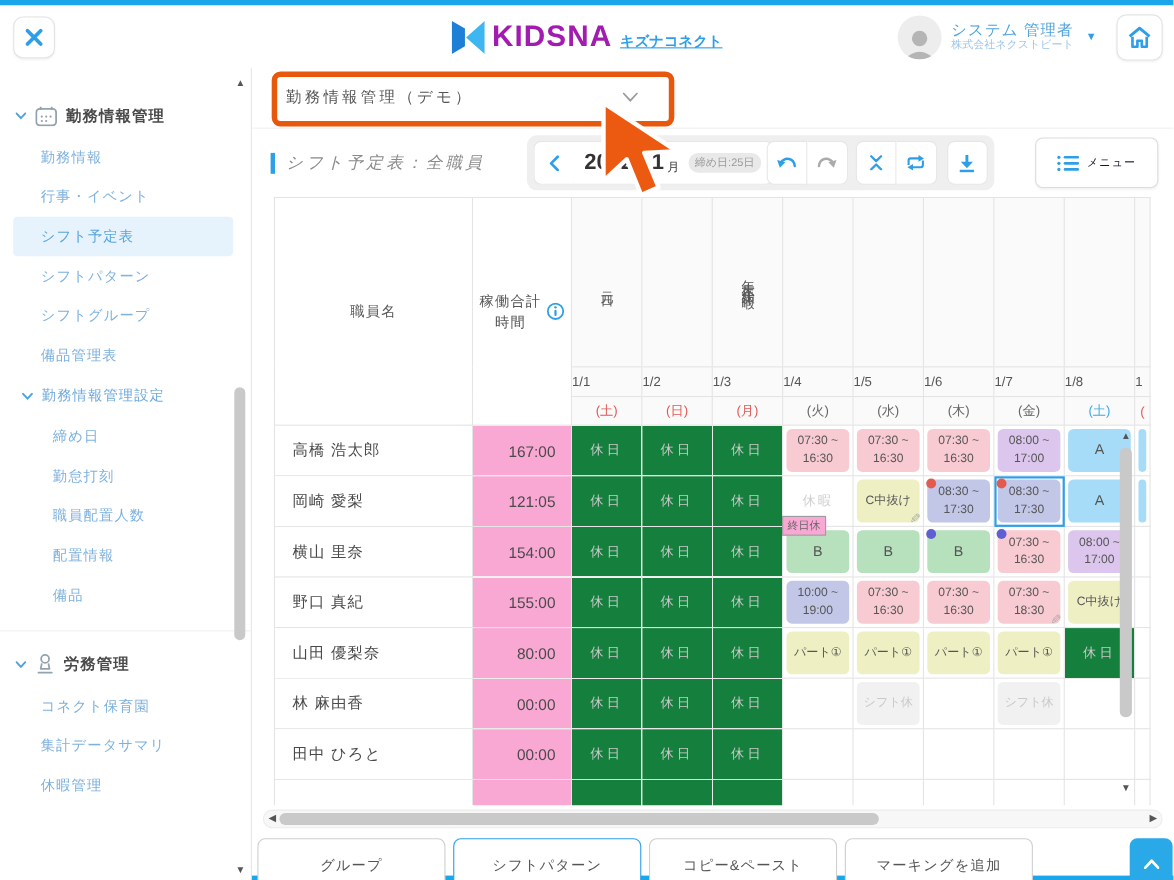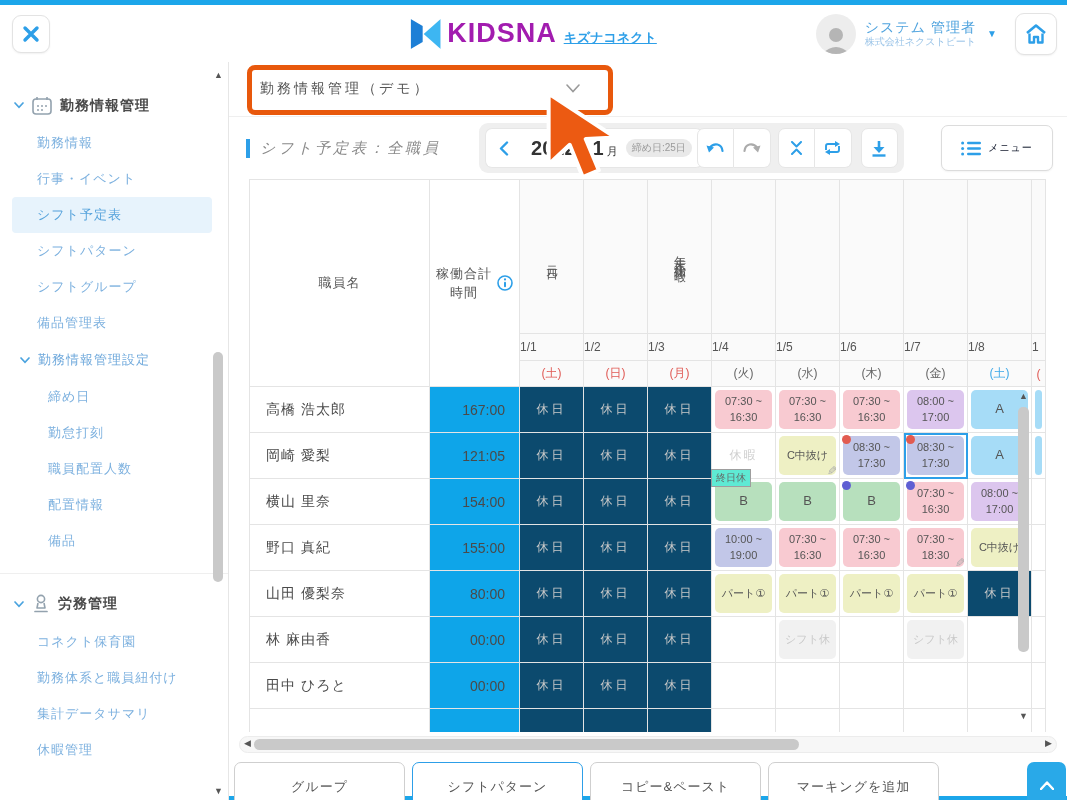--- a/index.html
+++ b/index.html
@@ -76,33 +76,33 @@
   .col-name { width:180px; } .col-total { width:90px; } .col-day { width:64px; } .col-part { width:14px; }
   th.meta { background:#fff; font-size:13px; color:#555; letter-spacing:1px; }
   .total-head { display:flex; align-items:center; justify-content:center; gap:5px; }
   .total-lines { line-height:1.5; }
   tr.date-row td { height:27px; background:#FAFAFA; text-align:left; font-size:12px; color:#555; }
   tr.dow-row td { height:26px; background:#FAFAFA; text-align:center; font-size:12px; color:#666; }
   tr.dow-row td.red { color:#E05A55; } tr.dow-row td.blue { color:#3FA9E8; }
   td.partial { overflow:hidden; white-space:nowrap; }
   tbody td { height:46px; position:relative; }
   td.name-cell { padding-left:16px; font-size:14px; color:#4A4A4A; letter-spacing:1px; background:#fff; }
-  td.total-cell { text-align:right; padding-right:14px; font-size:14px; color:#4A4A4A; background:#0ea5e9; }
-  td.hol { background:#0c4a6e; text-align:center; font-size:12px; color:#C9C9C9; letter-spacing:3px; }
+  td.total-cell { text-align:right; padding-right:14px; font-size:14px; color:#4A4A4A; background:#f9a8d4; }
+  td.hol { background:#15803d; text-align:center; font-size:12px; color:#C9C9C9; letter-spacing:3px; }
   .pill { position:absolute; inset:3px; border-radius:5px; display:flex; align-items:center; justify-content:center;
     text-align:center; font-size:11px; color:#555; line-height:1.4; white-space:pre-line; cursor:pointer; }
   .pill.pink { background:#F8CAD1; } .pill.purple { background:#DCC6EE; } .pill.blue { background:#A6DCF7; font-size:13px; }
   .pill.green { background:#B7E0BD; font-size:13px; } .pill.yellow { background:#EEF0C4; } .pill.lav { background:#C2C7E8; }
   .pill.grayPill { background:#F1F1F1; color:#C9C9C9; }
   .muted-text { position:absolute; inset:0; display:flex; align-items:center; justify-content:center; color:#CFCFCF; font-size:12px; letter-spacing:2px; }
   .dot { position:absolute; width:9px; height:9px; border-radius:50%; left:2px; top:2px; z-index:3; }
   .dot.red { background:#E25B50; } .dot.indigo { background:#5F5FD3; }
   .pencil { position:absolute; right:2px; bottom:0px; color:#ABABAB; font-size:12px; transform:scaleX(-1); z-index:3; }
   td.selected { outline:2px solid #2D9FE8; outline-offset:-2px; }
-  .cell-tip { position:absolute; left:-1px; bottom:-9px; background:#5eead4; border:1px solid #9E9E9E; font-size:10px;
+  .cell-tip { position:absolute; left:-1px; bottom:-9px; background:#f9a8d4; border:1px solid #9E9E9E; font-size:10px;
     color:#666; padding:1px 4px; white-space:nowrap; z-index:6; }
   .vscroll { position:absolute; left:787px; top:212px; width:15px; height:330px; }
   .vscroll .arrow { position:absolute; left:0; width:15px; font-size:9px; color:#555; text-align:center; cursor:pointer; }
   .vscroll .thumb { position:absolute; left:2px; width:11px; top:16px; height:245px; background:#C9C9C9; border-radius:5px; cursor:pointer; }
   
   .hscroll { margin:4px 10px 0 10px; height:17px; background:#F7F7F7; border:1px solid #ECECEC; border-radius:9px; position:relative; }
   .hscroll .arrow { position:absolute; top:1px; font-size:9px; color:#555; cursor:pointer; }
   .hscroll .thumb { position:absolute; left:14px; top:2px; height:11px; width:545px; background:#C9C9C9; border-radius:6px; cursor:pointer; }
   .footer { flex:1; position:relative; border-bottom:4px solid #1CA6EA; }
   .fbtns { position:absolute; left:5px; top:9px; display:flex; gap:7px; }
@@ -193,21 +193,20 @@
             <polyline points="1,1 5,5.3 9,1" fill="none" stroke="#4AA3DF" stroke-width="1.7" stroke-linecap="round"></polyline>
           </svg>
           <svg width="18" height="20" viewBox="0 0 18 20">
             <circle cx="9" cy="5" r="3.6" fill="none" stroke="#93A2AE" stroke-width="1.6"></circle>
             <path d="M6 9 L5 14 H13 L12 9" fill="none" stroke="#93A2AE" stroke-width="1.6" stroke-linejoin="round"></path>
             <path d="M3 17.5 H15" stroke="#93A2AE" stroke-width="1.7" stroke-linecap="round"></path>
           </svg>
           <span>労務管理</span>
         </div>
         <div class="sb-link "><span>コネクト保育園</span></div>
-        <div class="sb-link "><span>勤務体系と職員紐付け</span></div>
         <div class="sb-link "><span>集計データサマリ</span></div>
         <div class="sb-link "><span>休暇管理</span></div>
       </div>
     <div class="sb-scroll">
       <div class="arrow" style="top:0">▲</div>
       <div class="thumb" style="top:282px;height:230px"></div>
       <div class="arrow" style="bottom:0">▼</div>
     </div>
   </div>
 

